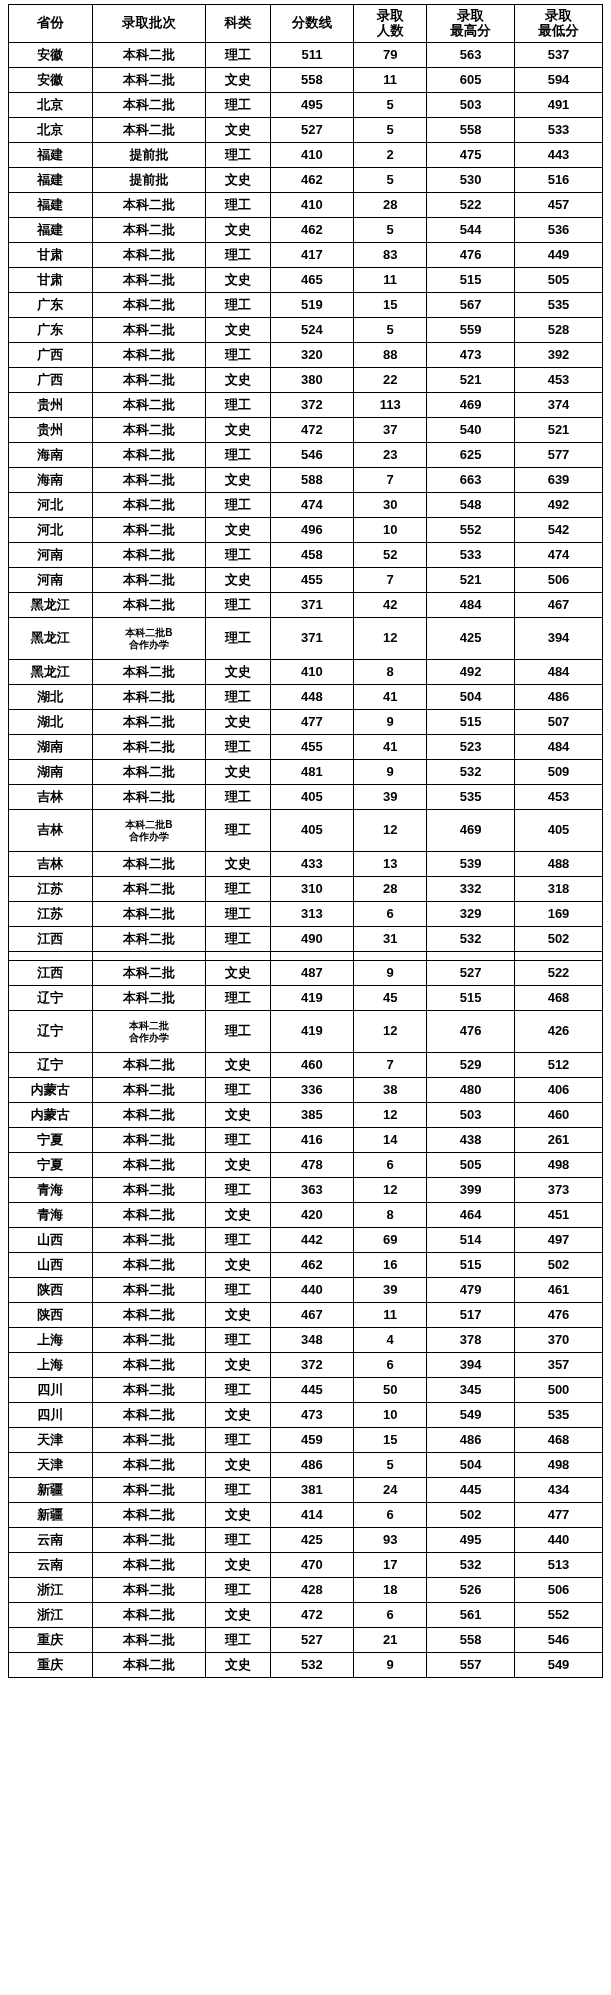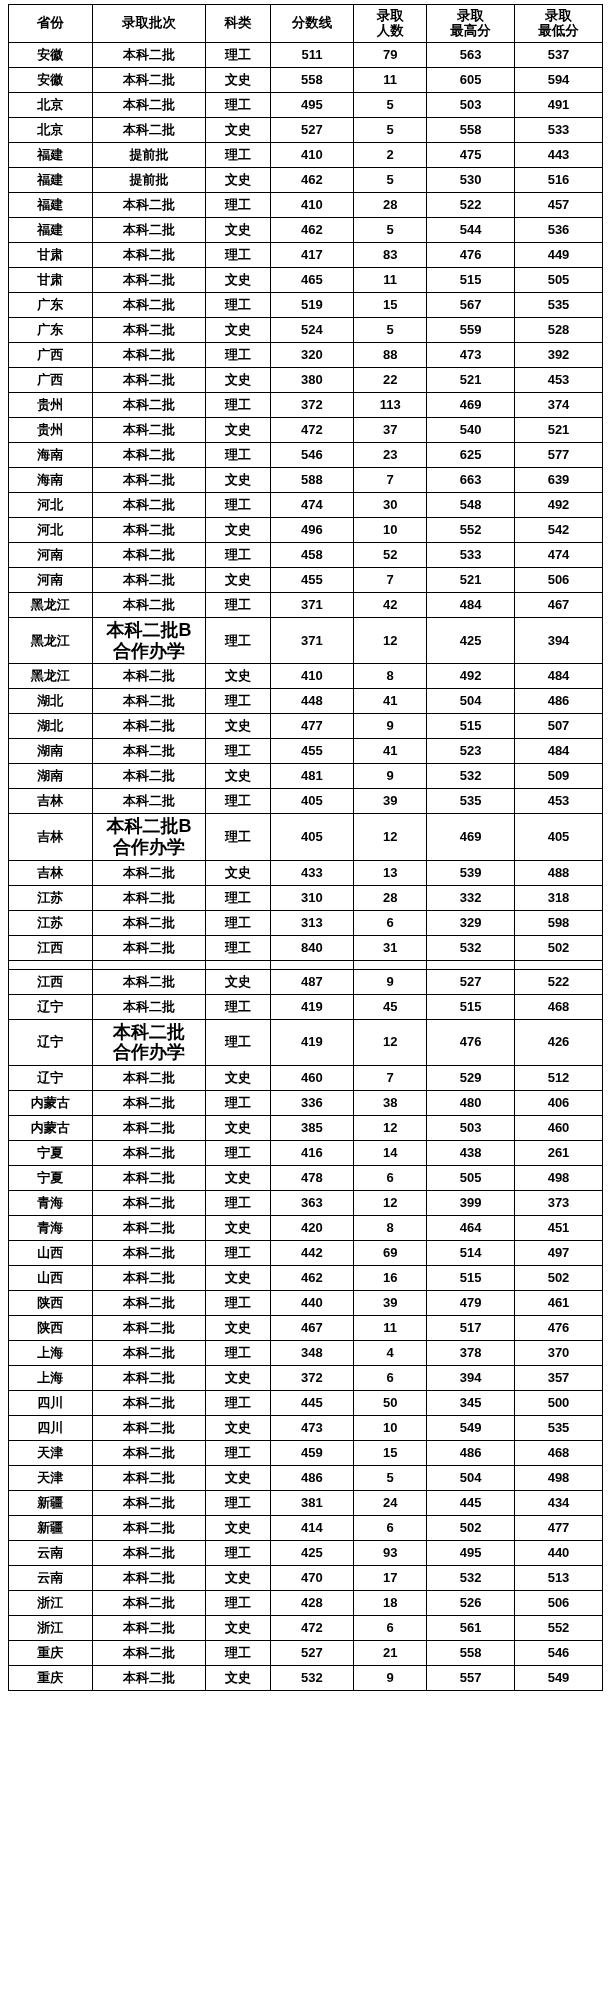--- a/index.html
+++ b/index.html
@@ -51,21 +51,21 @@
   }
   table.admission-table th .hdr-two-line {
     display: block;
     line-height: 1.1;
   }
   table.admission-table td.tall {
     height: 42px;
   }
   table.admission-table td.two-line {
     line-height: 1.15;
-    font-size: 18px;
+    font-size: 10px;
   }
   table.admission-table td.two-line span {
     display: block;
   }
   table.admission-table td.num {
     font-weight: bold;
   }
   table.admission-table td.blank {
     border-left: 1px solid #000;
     border-right: 1px solid #000;
@@ -426,27 +426,27 @@
           <td class="num">332</td>
           <td class="num">318</td>
         </tr>
         <tr>
           <td class="cell">江苏</td>
           <td class="cell">本科二批</td>
           <td class="cell">理工</td>
           <td class="num">313</td>
           <td class="num">6</td>
           <td class="num">329</td>
-          <td class="num">598</td>
+          <td class="num">169</td>
         </tr>
         <tr>
           <td class="cell">江西</td>
           <td class="cell">本科二批</td>
           <td class="cell">理工</td>
-          <td class="num">840</td>
+          <td class="num">490</td>
           <td class="num">31</td>
           <td class="num">532</td>
           <td class="num">502</td>
         </tr>
         <tr class="spacer">
           <td class="blank"></td>
           <td class="blank"></td>
           <td class="blank"></td>
           <td class="blank"></td>
           <td class="blank"></td>

